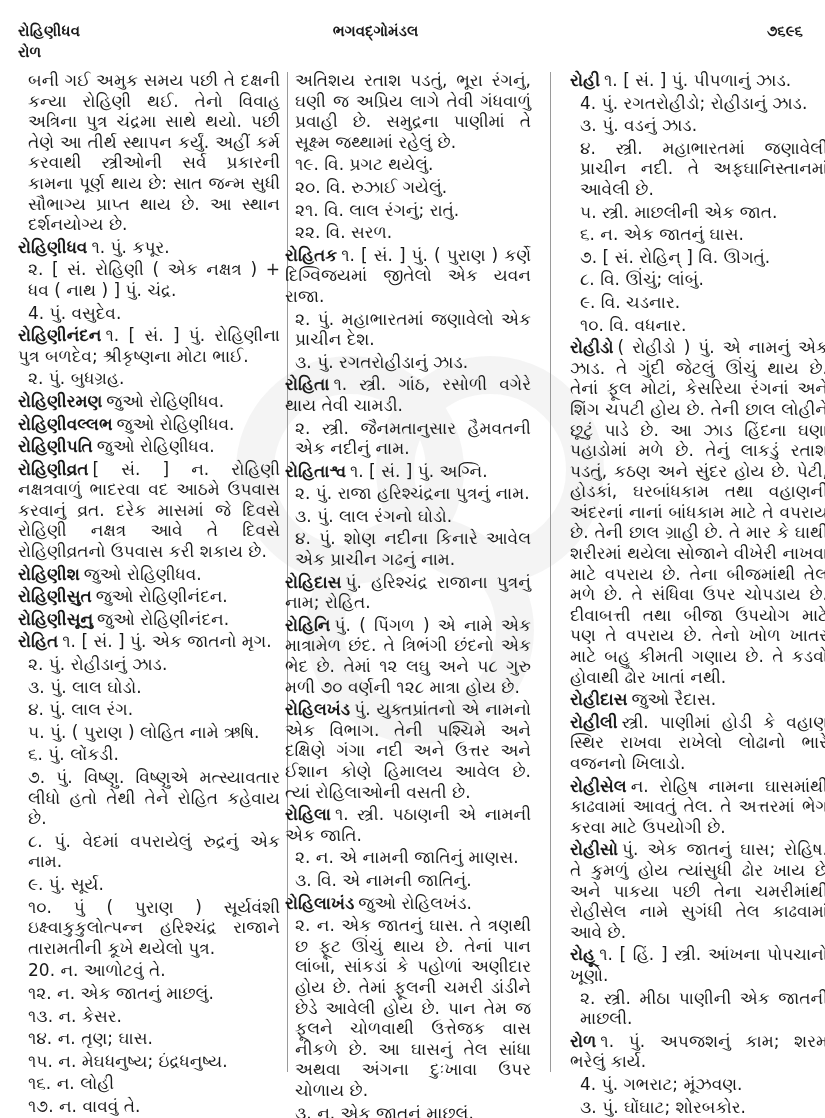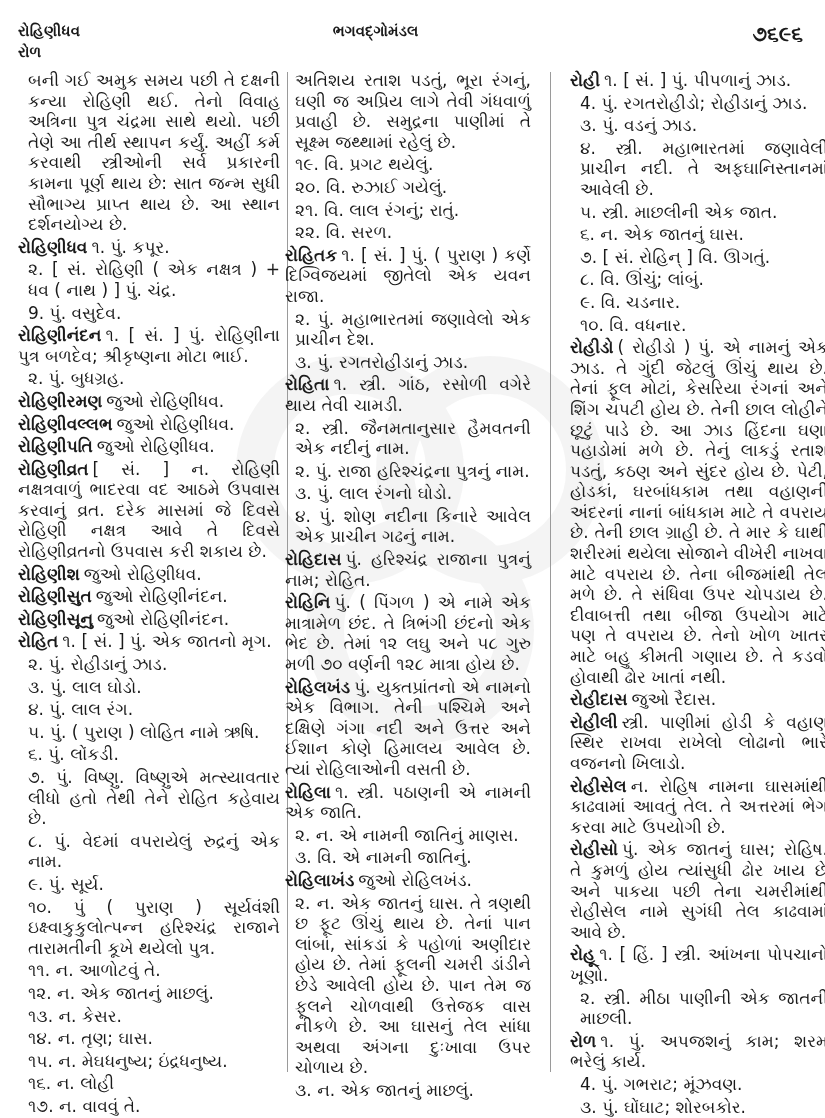--- a/index.html
+++ b/index.html
@@ -22,21 +22,21 @@
   .guide-bottom {
     position: absolute; left: 18px; top: 43px;
     font-size: 15px; font-weight: bold;
   }
   .page-title {
     position: absolute; left: 0; width: 751px; top: 22px; text-align: center;
     font-size: 15px; font-weight: bold;
   }
   .page-num {
     position: absolute; right: 22px; top: 22px;
-    font-size: 21px; font-weight: bold;
+    font-size: 15px; font-weight: bold;
   }
   .col {
     position: absolute; top: 70px; font-size: 17px; line-height: 20.6px;
   }
   .col-1 { left: 18px; width: 262px; }
   .col-2 { left: 285px; width: 246px; }
   .col-3 { left: 570px; width: 258px; }
   .rule {
     position: absolute; top: 72px; width: 1px; height: 1000px; background: #9a9a9a;
   }
@@ -64,60 +64,61 @@
   <div class="page-num">૭૬૯૬</div>
 </div>
 
 <div class="rule rule-1"></div>
 <div class="rule rule-2"></div>
 
 <div class="col col-1">
     <div class="cont">બની ગઈ અમુક સમય પછી તે દક્ષની કન્યા રોહિણી થઈ. તેનો વિવાહ અત્રિના પુત્ર ચંદ્રમા સાથે થયો. પછી તેણે આ તીર્થ સ્થાપન કર્યું. અહીં કર્મ કરવાથી સ્ત્રીઓની સર્વ પ્રકારની કામના પૂર્ણ થાય છે: સાત જન્મ સુધી સૌભાગ્ય પ્રાપ્ત થાય છે. આ સ્થાન દર્શનયોગ્ય છે.</div>
     <div class="entry"><span class="hw">રોહિણીધવ</span><span class="body-text">૧. પું. કપૂર.</span></div>
     <div class="sub">૨. [ સં. રોહિણી ( એક નક્ષત્ર ) + ધવ ( નાથ ) ] પું. ચંદ્ર.</div>
-    <div class="sub">9. પું. વસુદેવ.</div>
+    <div class="sub">4. પું. વસુદેવ.</div>
     <div class="entry"><span class="hw">રોહિણીનંદન</span><span class="body-text">૧. [ સં. ] પું. રોહિણીના પુત્ર બળદેવ; શ્રીકૃષ્ણના મોટા ભાઈ.</span></div>
     <div class="sub">૨. પું. બુધગ્રહ.</div>
     <div class="entry"><span class="hw">રોહિણીરમણ</span><span class="body-text">જુઓ રોહિણીધવ.</span></div>
     <div class="entry"><span class="hw">રોહિણીવલ્લભ</span><span class="body-text">જુઓ રોહિણીધવ.</span></div>
     <div class="entry"><span class="hw">રોહિણીપતિ</span><span class="body-text">જુઓ રોહિણીધવ.</span></div>
     <div class="entry"><span class="hw">રોહિણીવ્રત</span><span class="body-text">[ સં. ] ન. રોહિણી નક્ષત્રવાળું ભાદરવા વદ આઠમે ઉપવાસ કરવાનું વ્રત. દરેક માસમાં જે દિવસે રોહિણી નક્ષત્ર આવે તે દિવસે રોહિણીવ્રતનો ઉપવાસ કરી શકાય છે.</span></div>
     <div class="entry"><span class="hw">રોહિણીશ</span><span class="body-text">જુઓ રોહિણીધવ.</span></div>
     <div class="entry"><span class="hw">રોહિણીસુત</span><span class="body-text">જુઓ રોહિણીનંદન.</span></div>
     <div class="entry"><span class="hw">રોહિણીસૂનુ</span><span class="body-text">જુઓ રોહિણીનંદન.</span></div>
     <div class="entry"><span class="hw">રોહિત</span><span class="body-text">૧. [ સં. ] પું. એક જાતનો મૃગ.</span></div>
     <div class="sub">૨. પું. રોહીડાનું ઝાડ.</div>
     <div class="sub">૩. પું. લાલ ઘોડો.</div>
     <div class="sub">૪. પું. લાલ રંગ.</div>
     <div class="sub">૫. પું. ( પુરાણ ) લોહિત નામે ઋષિ.</div>
     <div class="sub">૬. પું. લોંકડી.</div>
     <div class="sub">૭. પું. વિષ્ણુ. વિષ્ણુએ મત્સ્યાવતાર લીધો હતો તેથી તેને રોહિત કહેવાય છે.</div>
     <div class="sub">૮. પું. વેદમાં વપરાયેલું રુદ્રનું એક નામ.</div>
     <div class="sub">૯. પું. સૂર્ય.</div>
     <div class="sub">૧૦. પું ( પુરાણ ) સૂર્યવંશી ઇક્ષ્વાકુકુલોત્પન્ન હરિશ્ચંદ્ર રાજાને તારામતીની કૂખે થયેલો પુત્ર.</div>
-    <div class="sub">૧૧. ન. આળોટવું તે.</div>
+    <div class="sub">20. ન. આળોટવું તે.</div>
     <div class="sub">૧૨. ન. એક જાતનું માછલું.</div>
     <div class="sub">૧૩. ન. કેસર.</div>
     <div class="sub">૧૪. ન. તૃણ; ઘાસ.</div>
     <div class="sub">૧૫. ન. મેઘધનુષ્ય; ઇંદ્રધનુષ્ય.</div>
     <div class="sub">૧૬. ન. લોહી</div>
     <div class="sub">૧૭. ન. વાવવું તે.</div>
     <div class="sub">૧૮. [ અં. બ્રોમિન ] ન. હરિત તથા ધૂમલને રાસાયનિક ધર્મોમાં મળતું આવતુ એક મૂળતત્ત્વ. તેનું પરમાણુક વજન ૭૯·૮ છે. તે એક</div>
   </div>
 <div class="col col-2">
     <div class="cont">અતિશય રતાશ પડતું, ભૂરા રંગનું, ઘણી જ અપ્રિય લાગે તેવી ગંધવાળું પ્રવાહી છે. સમુદ્રના પાણીમાં તે સૂક્ષ્મ જથ્થામાં રહેલું છે.</div>
     <div class="sub">૧૯. વિ. પ્રગટ થયેલું.</div>
     <div class="sub">૨૦. વિ. રુઝાઈ ગયેલું.</div>
     <div class="sub">૨૧. વિ. લાલ રંગનું; રાતું.</div>
     <div class="sub">૨૨. વિ. સરળ.</div>
     <div class="entry"><span class="hw">રોહિતક</span><span class="body-text">૧. [ સં. ] પું. ( પુરાણ ) કર્ણે દિગ્વિજયમાં જીતેલો એક યવન રાજા.</span></div>
     <div class="sub">૨. પું. મહાભારતમાં જણાવેલો એક પ્રાચીન દેશ.</div>
     <div class="sub">૩. પું. રગતરોહીડાનું ઝાડ.</div>
     <div class="entry"><span class="hw">રોહિતા</span><span class="body-text">૧. સ્ત્રી. ગાંઠ, રસોળી વગેરે થાય તેવી ચામડી.</span></div>
     <div class="sub">૨. સ્ત્રી. જૈનમતાનુસાર હૈમવતની એક નદીનું નામ.</div>
+    <div class="entry"><span class="hw">રોહિતાશ્વ</span><span class="body-text">૧. [ સં. ] પું. અગ્નિ.</span></div>
     <div class="sub">૨. પું. રાજા હરિશ્ચંદ્રના પુત્રનું નામ.</div>
     <div class="sub">૩. પું. લાલ રંગનો ઘોડો.</div>
     <div class="sub">૪. પું. શોણ નદીના કિનારે આવેલ એક પ્રાચીન ગઢનું નામ.</div>
     <div class="entry"><span class="hw">રોહિદાસ</span><span class="body-text">પું. હરિશ્ચંદ્ર રાજાના પુત્રનું નામ; રોહિત.</span></div>
     <div class="entry"><span class="hw">રોહિનિ</span><span class="body-text">પું. ( પિંગળ ) એ નામે એક માત્રામેળ છંદ. તે ત્રિભંગી છંદનો એક ભેદ છે. તેમાં ૧૨ લઘુ અને ૫૮ ગુરુ મળી ૭૦ વર્ણની ૧૨૮ માત્રા હોય છે.</span></div>
     <div class="entry"><span class="hw">રોહિલખંડ</span><span class="body-text">પું. યુક્તપ્રાંતનો એ નામનો એક વિભાગ. તેની પશ્ચિમે અને દક્ષિણે ગંગા નદી અને ઉત્તર અને ઈશાન કોણે હિમાલય આવેલ છે. ત્યાં રોહિલાઓની વસતી છે.</span></div>
     <div class="entry"><span class="hw">રોહિલા</span><span class="body-text">૧. સ્ત્રી. પઠાણની એ નામની એક જાતિ.</span></div>
     <div class="sub">૨. ન. એ નામની જાતિનું માણસ.</div>
     <div class="sub">૩. વિ. એ નામની જાતિનું.</div>
     <div class="entry"><span class="hw">રોહિલાખંડ</span><span class="body-text">જુઓ રોહિલખંડ.</span></div>

